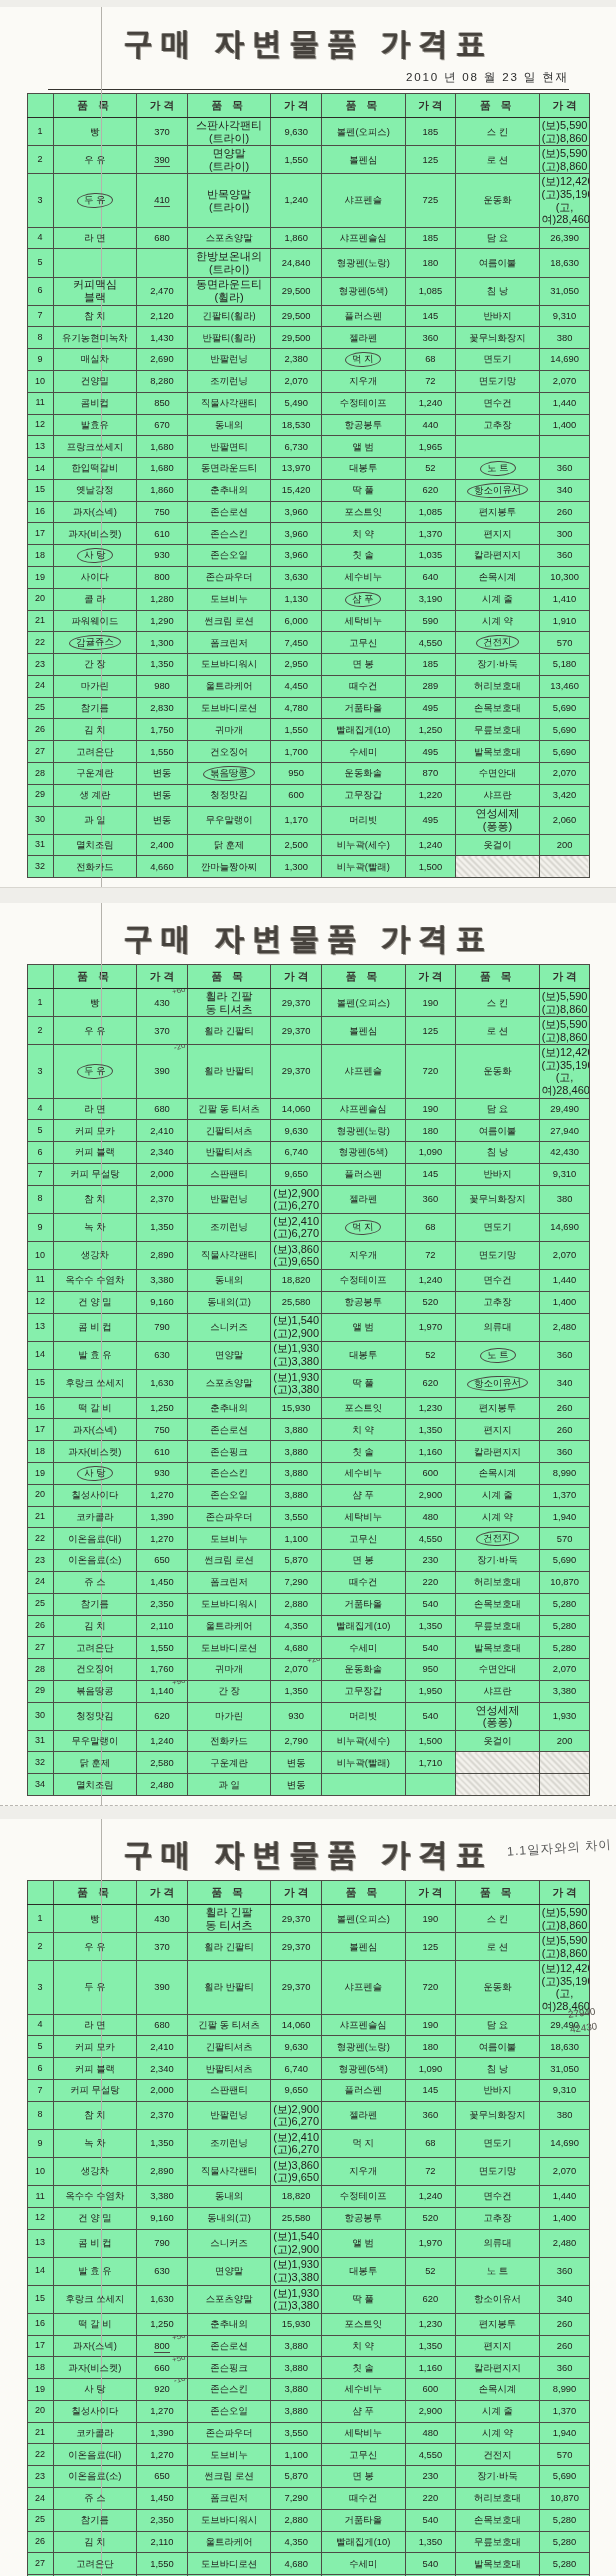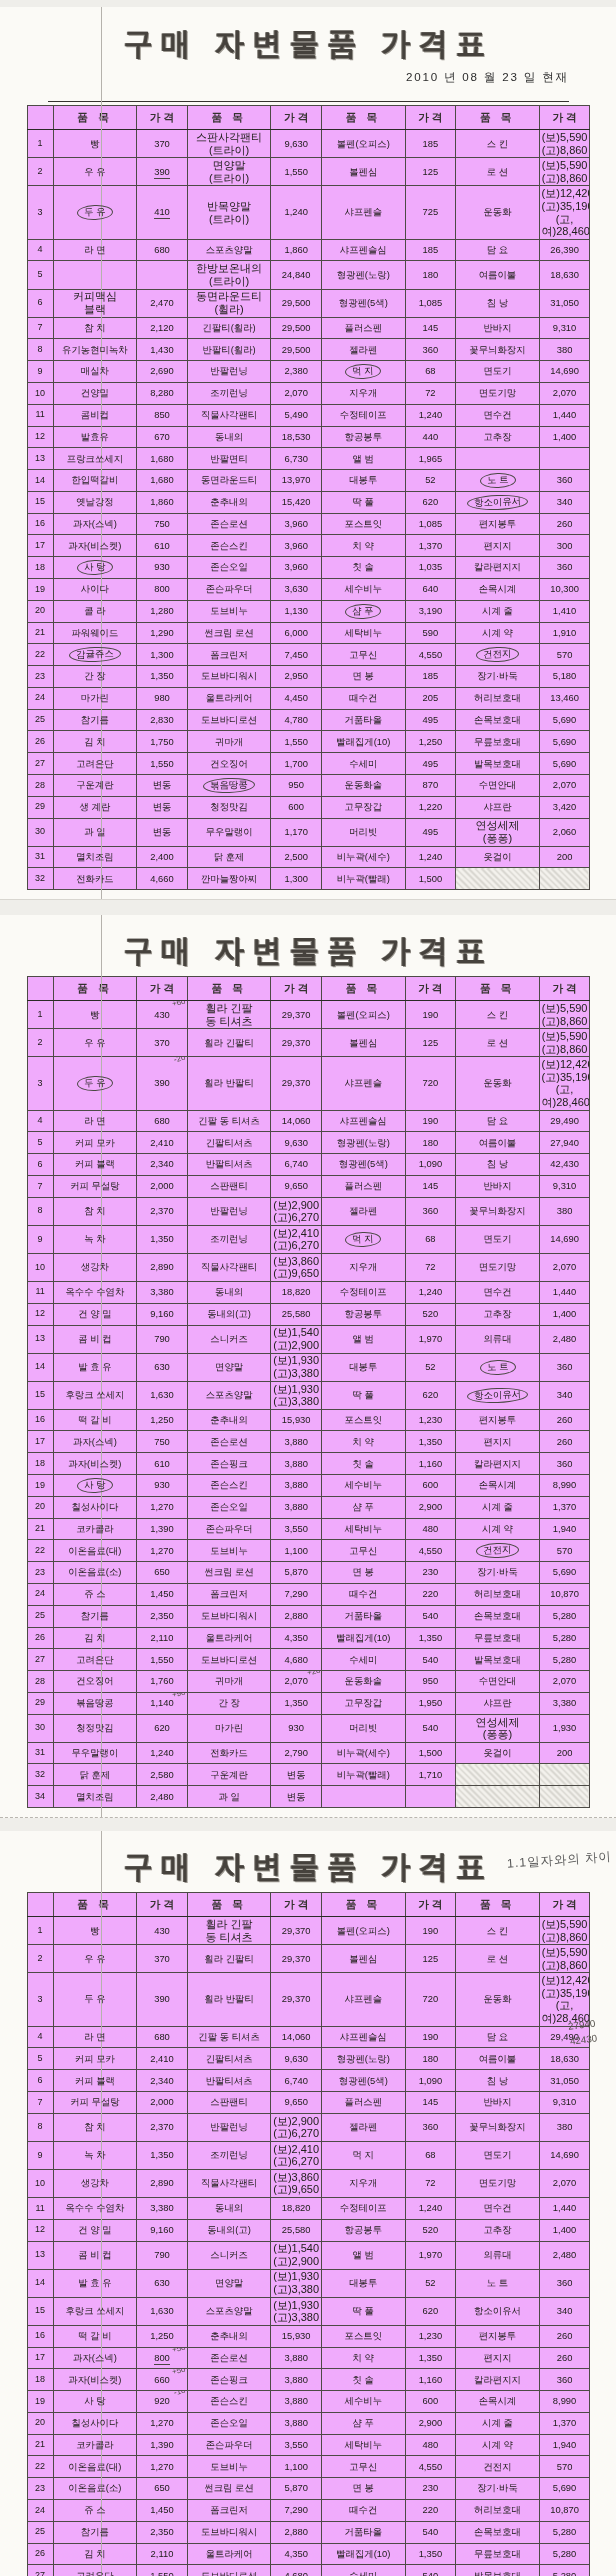--- a/index.html
+++ b/index.html
@@ -52,28 +52,28 @@
     white-space:nowrap;
   }
   .date-line{
     width:521px;
     margin:5.4px auto 2.7px auto;
     text-align:right;
     font-size:11.6px;
     letter-spacing:1.8px;
     color:#2c2c2c;
     border-bottom:1.8px solid #35332f;
-    padding-bottom:16px;
+    padding-bottom:4px;
   }
   table.price-table{
     width:521px;
     margin:0 auto;
     border-collapse:collapse;
     table-layout:fixed;
-    background:#f0abfc;
+    background:#86efac;
     border:1.8px solid #2b2a27;
   }
   .price-table th,.price-table td{
     border:0.9px solid #4d4b46;
     padding:0.9px 1.8px;
     text-align:center;
     vertical-align:middle;
     font-size:9.4px;
     line-height:1.3;
     height:19px;
@@ -418,21 +418,21 @@
             <td class="item gsep"><span class="v">장기·바둑</span></td>
             <td class="price"><span class="v">5,180</span></td>
           </tr>
           <tr>
             <td class="num">24</td>
             <td class="item"><span class="v">마가린</span></td>
             <td class="price"><span class="v">980</span></td>
             <td class="item gsep"><span class="v">울트라케어</span></td>
             <td class="price"><span class="v">4,450</span></td>
             <td class="item gsep"><span class="v">때수건</span></td>
-            <td class="price"><span class="v">205</span></td>
+            <td class="price"><span class="v">289</span></td>
             <td class="item gsep"><span class="v">허리보호대</span></td>
             <td class="price"><span class="v">13,460</span></td>
           </tr>
           <tr>
             <td class="num">25</td>
             <td class="item"><span class="v">참기름</span></td>
             <td class="price"><span class="v">2,830</span></td>
             <td class="item gsep"><span class="v">도브바디로션</span></td>
             <td class="price"><span class="v">4,780</span></td>
             <td class="item gsep"><span class="v">거품타올</span></td>

